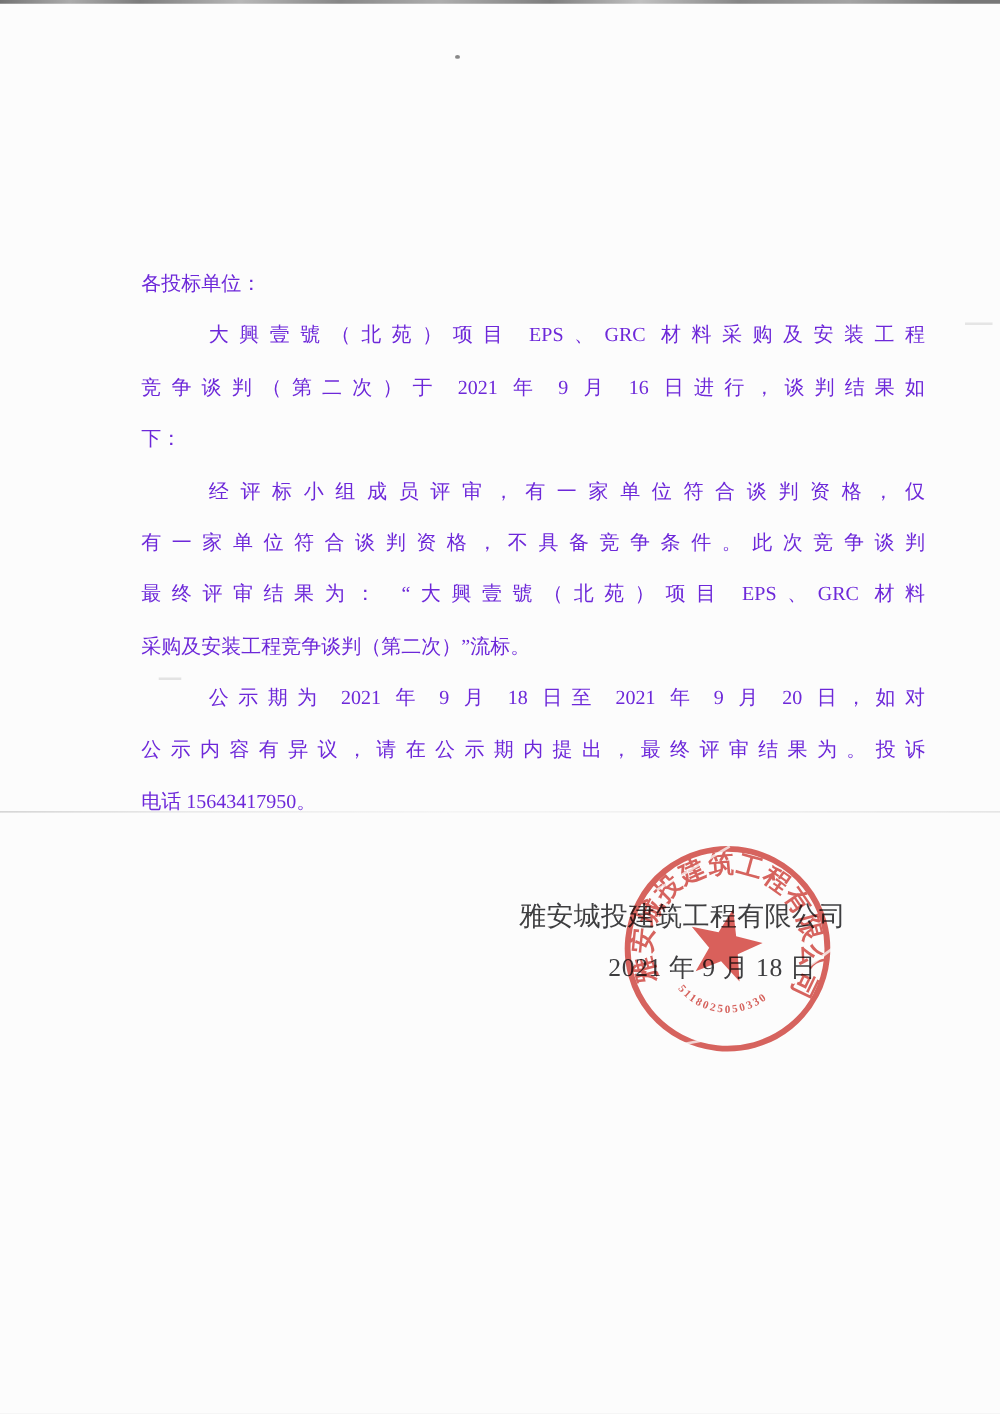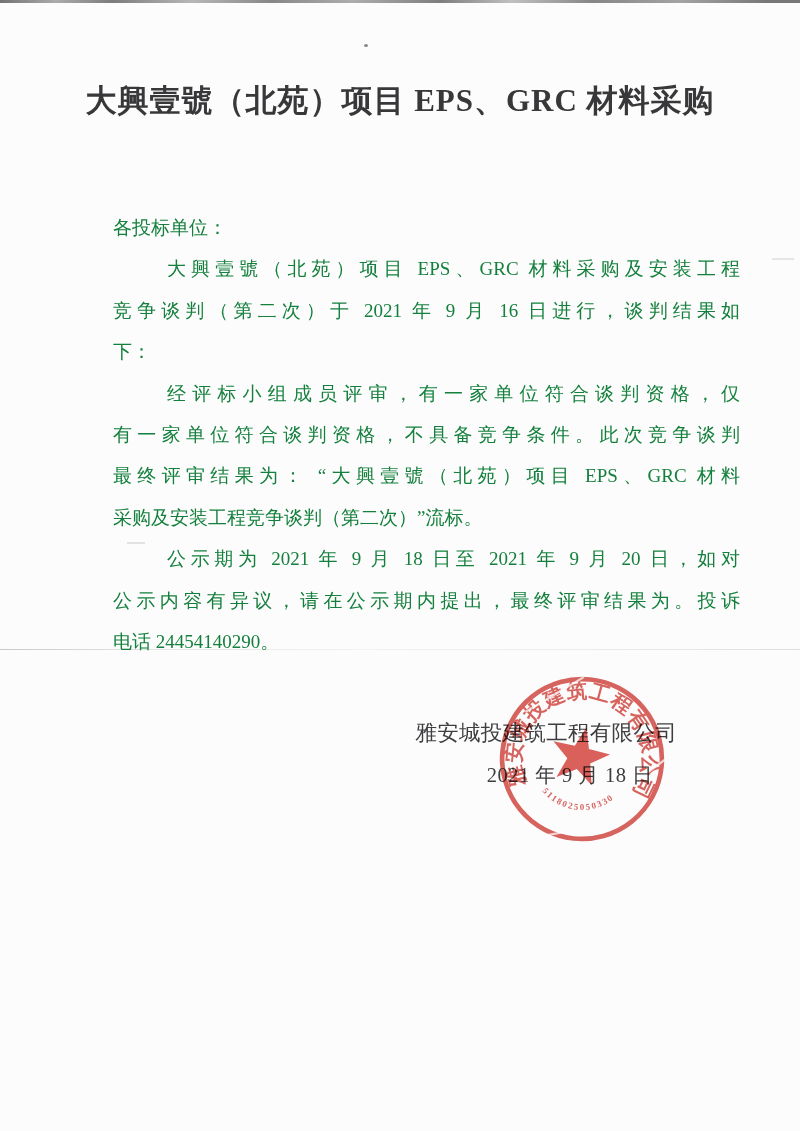--- a/index.html
+++ b/index.html
@@ -23,21 +23,21 @@
   .scan-dash-a{position:absolute;left:127px;top:542px;width:18px;height:2px;background:#dcdcdc;opacity:.8;}
   .scan-dash-b{position:absolute;left:772px;top:258px;width:22px;height:2px;background:#e2e2e2;opacity:.9;}
   
   .title{
     position:absolute;left:0;top:72px;width:800px;text-align:center;
     font-size:31px;line-height:57px;font-weight:bold;color:#38383a;letter-spacing:1px;
   }
   
   .body-text{
     position:absolute;left:113px;top:207px;width:627px;
-    font-size:19px;line-height:41.4px;color:#15803d;
+    font-size:16px;line-height:41.4px;color:#6d28d9;
   }
   .body-line{white-space:nowrap;}
   .body-line.fill{white-space:normal;text-align:justify;text-align-last:justify;}
   .body-line.indent{padding-left:54px;}
   .body-line.fill.indent{padding-left:0;text-indent:54px;}
   
   .sig-company{position:absolute;right:123px;top:720px;font-size:21.5px;line-height:26px;letter-spacing:.3px;color:#3e3e40;}
   .sig-date{position:absolute;right:147px;top:763px;font-size:20.5px;line-height:25px;letter-spacing:.5px;color:#3e3e40;}
   
   .seal{
@@ -50,35 +50,34 @@
 
 <div class="page">
 
   <div class="scan-top-edge"></div>
   <div class="scan-dot"></div>
   <div class="scan-crease"></div>
   <div class="scan-dash-a"></div>
   <div class="scan-dash-b"></div>
 
   <div class="title">
-    <div>大興壹號（北苑）项目 EPS、GRC 材料采购</div>
   </div>
 
   <div class="body-text" id="body-text">
       <div class="body-line">各投标单位：</div>
       <div class="body-line fill indent">大興壹號（北苑）项目 EPS、GRC 材料采购及安装工程</div>
       <div class="body-line fill">竞争谈判（第二次）于 2021 年 9 月 16 日进行，谈判结果如</div>
       <div class="body-line">下：</div>
       <div class="body-line fill indent">经评标小组成员评审，有一家单位符合谈判资格，仅</div>
       <div class="body-line fill">有一家单位符合谈判资格，不具备竞争条件。此次竞争谈判</div>
       <div class="body-line fill">最终评审结果为： “大興壹號（北苑）项目 EPS、GRC 材料</div>
       <div class="body-line">采购及安装工程竞争谈判（第二次）”流标。</div>
       <div class="body-line fill indent">公示期为 2021 年 9 月 18 日至 2021 年 9 月 20 日，如对</div>
       <div class="body-line fill">公示内容有异议，请在公示期内提出，最终评审结果为。投诉</div>
-      <div class="body-line">电话 24454140290。</div>
+      <div class="body-line">电话 15643417950。</div>
     </div>
 
   <div class="sig-company">雅安城投建筑工程有限公司</div>
   <div class="sig-date">2021 年 9 月 18 日</div>
 
   <svg class="seal" viewBox="0 0 200 200">
     <g transform="rotate(6 100 100)">
       <circle cx="100" cy="100" r="94" fill="none" stroke="#d5534d" stroke-width="5.5"></circle>
       <polygon fill="#d9504a" transform="rotate(7 97 98)" points="97,62 105.5,86.3 131.2,86.9 110.8,102.5 118.2,127.1 97,112.5 75.8,127.1 83.2,102.5 62.8,86.9 88.5,86.3"></polygon>
       <defs>

